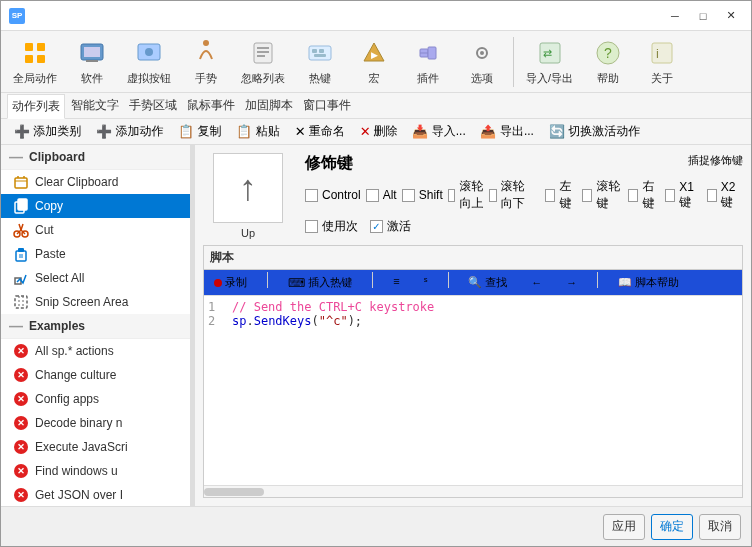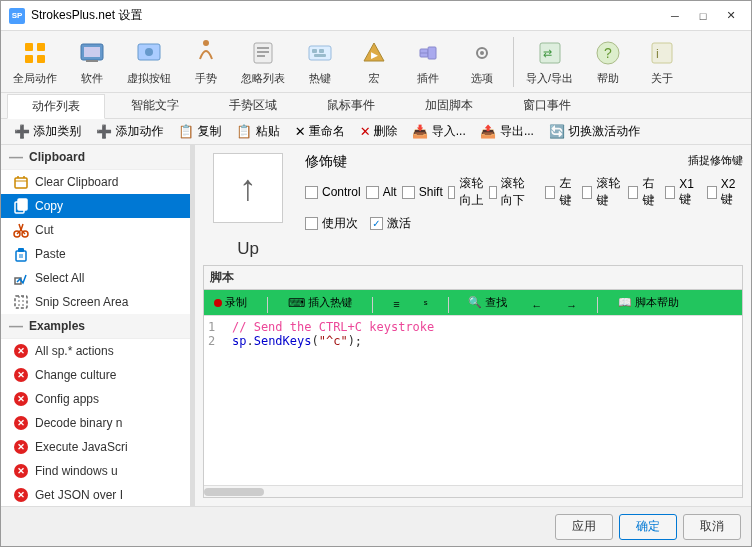--- a/index.html
+++ b/index.html
@@ -16,21 +16,21 @@
     
     
     .toolbar { background: #f5f5f5; border-bottom: 1px solid #ddd; padding: 4px 6px; display: flex; align-items: center; gap: 4px; }
     .toolbar-group { display: flex; flex-direction: column; align-items: center; gap: 2px; cursor: pointer; padding: 2px 6px; border-radius: 3px; min-width: 50px; }
     .toolbar-icon { width: 32px; height: 32px; display: flex; align-items: center; justify-content: center; font-size: 18px; }
     .toolbar-label { font-size: 11px; color: #333; white-space: nowrap; }
     .toolbar-sep { width: 1px; height: 50px; background: #ccc; margin: 0 2px; }
     
     
     .tabs-row { background: #f5f5f5; border-bottom: 1px solid #ddd; display: flex; align-items: center; padding: 0 6px; height: 26px; gap: 2px; }
-    .tab { padding: 3px 24px; font-size: 12px; cursor: pointer; color: #333; white-space: nowrap; }
+    .tab { padding: 3px 4px; font-size: 12px; cursor: pointer; color: #333; white-space: nowrap; }
     .tab.active { background: white; border: 1px solid #ddd; border-bottom: 1px solid white; margin-bottom: -1px; }
     
     
     .action-toolbar { background: #f5f5f5; border-bottom: 1px solid #ddd; display: flex; align-items: center; padding: 2px 6px; height: 26px; gap: 1px; }
     .action-btn { display: flex; align-items: center; gap: 3px; padding: 2px 6px; font-size: 12px; cursor: pointer; border: 1px solid transparent; border-radius: 2px; white-space: nowrap; }
     .action-btn-icon { font-size: 13px; }
     
     
     .main-content { display: flex; flex: 1; overflow: hidden; }
     
@@ -52,52 +52,52 @@
     .paste-icon { color: #0078d4; }
     .selectall-icon { color: #666; }
     .snip-icon { color: #666; }
     
     
     .right-panel { flex: 1; background: #f5f5f5; display: flex; flex-direction: column; overflow: hidden; padding: 8px; gap: 6px; }
     
     .gesture-section { display: flex; gap: 12px; }
     
     .gesture-box { display: flex; flex-direction: column; align-items: center; width: 90px; }
-    .gesture-label { font-size: 17px; color: #333; margin-top: 16px; }
+    .gesture-label { font-size: 11px; color: #333; margin-top: 4px; }
     .gesture-arrow-box { width: 70px; height: 70px; background: white; border: 1px solid #ccc; display: flex; align-items: center; justify-content: center; }
     .gesture-arrow { font-size: 36px; color: #666; }
     .modifier-row { display: flex; align-items: center; gap: 4px; font-size: 12px; }
     .checkbox-custom { width: 13px; height: 13px; border: 1px solid #999; background: white; display: inline-flex; align-items: center; justify-content: center; cursor: pointer; }
     .checkbox-custom.checked { background: white; }
     .checkbox-custom.checked::after { content: '✓'; font-size: 10px; color: #0078d4; }
     .select-dropdown { height: 22px; border: 1px solid #ccc; background: white; font-size: 12px; padding: 0 4px; min-width: 80px; }
     
     .options-row { display: flex; gap: 12px; align-items: center; font-size: 12px; }
     .checkbox-row { display: flex; align-items: center; gap: 4px; }
     
     
     .script-section { border: 1px solid #ccc; background: white; display: flex; flex-direction: column; flex: 1; min-height: 0; }
     .script-title { padding: 3px 6px; font-size: 12px; font-weight: bold; background: #f5f5f5; border-bottom: 1px solid #ccc; color: #333; }
-    .script-toolbar { display: flex; align-items: flex-end; padding: 2px 4px; background: #22c55e; border-bottom: 1px solid #ddd; gap: 12px; }
+    .script-toolbar { display: flex; align-items: flex-start; padding: 2px 4px; background: #1d4ed8; border-bottom: 1px solid #ddd; gap: 12px; }
     .script-btn { display: flex; align-items: center; gap: 3px; padding: 2px 5px; font-size: 11px; cursor: pointer; border: 1px solid transparent; border-radius: 2px; }
     .script-btn .rec-dot { width: 8px; height: 8px; border-radius: 50%; background: #cc0000; display: inline-block; }
     .script-sep { width: 1px; height: 16px; background: #ccc; margin: 0 2px; }
     
     .script-editor { flex: 1; overflow: auto; background: white; padding: 4px; }
     .script-line { display: flex; gap: 8px; font-family: 'Consolas', monospace; font-size: 12px; }
     .line-num { color: #999; min-width: 16px; user-select: none; }
     .line-code { color: #555; }
     .code-comment { color: #ec4899; }
     
     .script-scrollbar { height: 12px; background: #f5f5f5; border-top: 1px solid #ddd; position: relative; }
     .script-scrollbar-thumb { position: absolute; left: 0; top: 2px; height: 8px; width: 60px; background: #ccc; border-radius: 4px; }
     
     
     .bottom-bar { background: #f0f0f0; border-top: 1px solid #ddd; padding: 6px 10px; display: flex; justify-content: flex-end; gap: 6px; align-items: center; height: 40px; }
-    .btn { height: 26px; padding: 0 16px; font-size: 12px; border: 1px solid #adadad; border-radius: 3px; cursor: pointer; background: #f5f5f5; color: #333; }
+    .btn { height: 26px; padding: 0 8px; font-size: 12px; border: 1px solid #adadad; border-radius: 3px; cursor: pointer; background: #f5f5f5; color: #333; }
     .btn.primary { background: #f5f5f5; border-color: #0078d4; color: #0078d4; }
     
     
     .left-panel-inner::-webkit-scrollbar { width: 8px; }
     .left-panel-inner::-webkit-scrollbar-track { background: #f5f5f5; }
     .left-panel-inner::-webkit-scrollbar-thumb { background: #ccc; border-radius: 4px; }
     
     .resize-handle { width: 4px; background: #ddd; cursor: col-resize; }
     
     .modifiers-columns { display: flex; gap: 20px; margin-bottom: 6px; }
@@ -106,21 +106,20 @@
 </head>
 <body>
 
 <div class="window">
 
   <div class="title-bar">
     <div class="title-bar-left">
       <div class="title-icon">
         <span>SP</span>
       </div>
-      <span>StrokesPlus.net 设置</span>
     </div>
     <div class="title-bar-controls">
       <button class="title-btn">─</button>
       <button class="title-btn">□</button>
       <button class="title-btn close">✕</button>
     </div>
   </div>
 
   <div class="toolbar">
     <div class="toolbar-group">
@@ -421,21 +420,21 @@
 
         <div class="gesture-box">
           <div class="gesture-arrow-box">
             <span class="gesture-arrow">↑</span>
           </div>
           <span class="gesture-label">Up</span>
         </div>
 
         <div style="flex:1; display:flex; flex-direction:column;">
           <div style="display:flex; justify-content:space-between; align-items:flex-start; margin-bottom:4px;">
-            <span style="font-weight:normal; font-size:14px;">修饰键</span>
+            <span style="font-weight:bold; font-size:16px;">修饰键</span>
             <div style="display:flex; align-items:center; gap:6px; margin-left:60px;">
               <span style="font-size:11px;">插捉修饰键</span>
             </div>
           </div>
           <div class="modifiers-columns">
             <div class="modifier-col">
               <div class="modifier-row">
                 <div class="checkbox-custom"></div>
                 <span>Control</span>
               </div>

